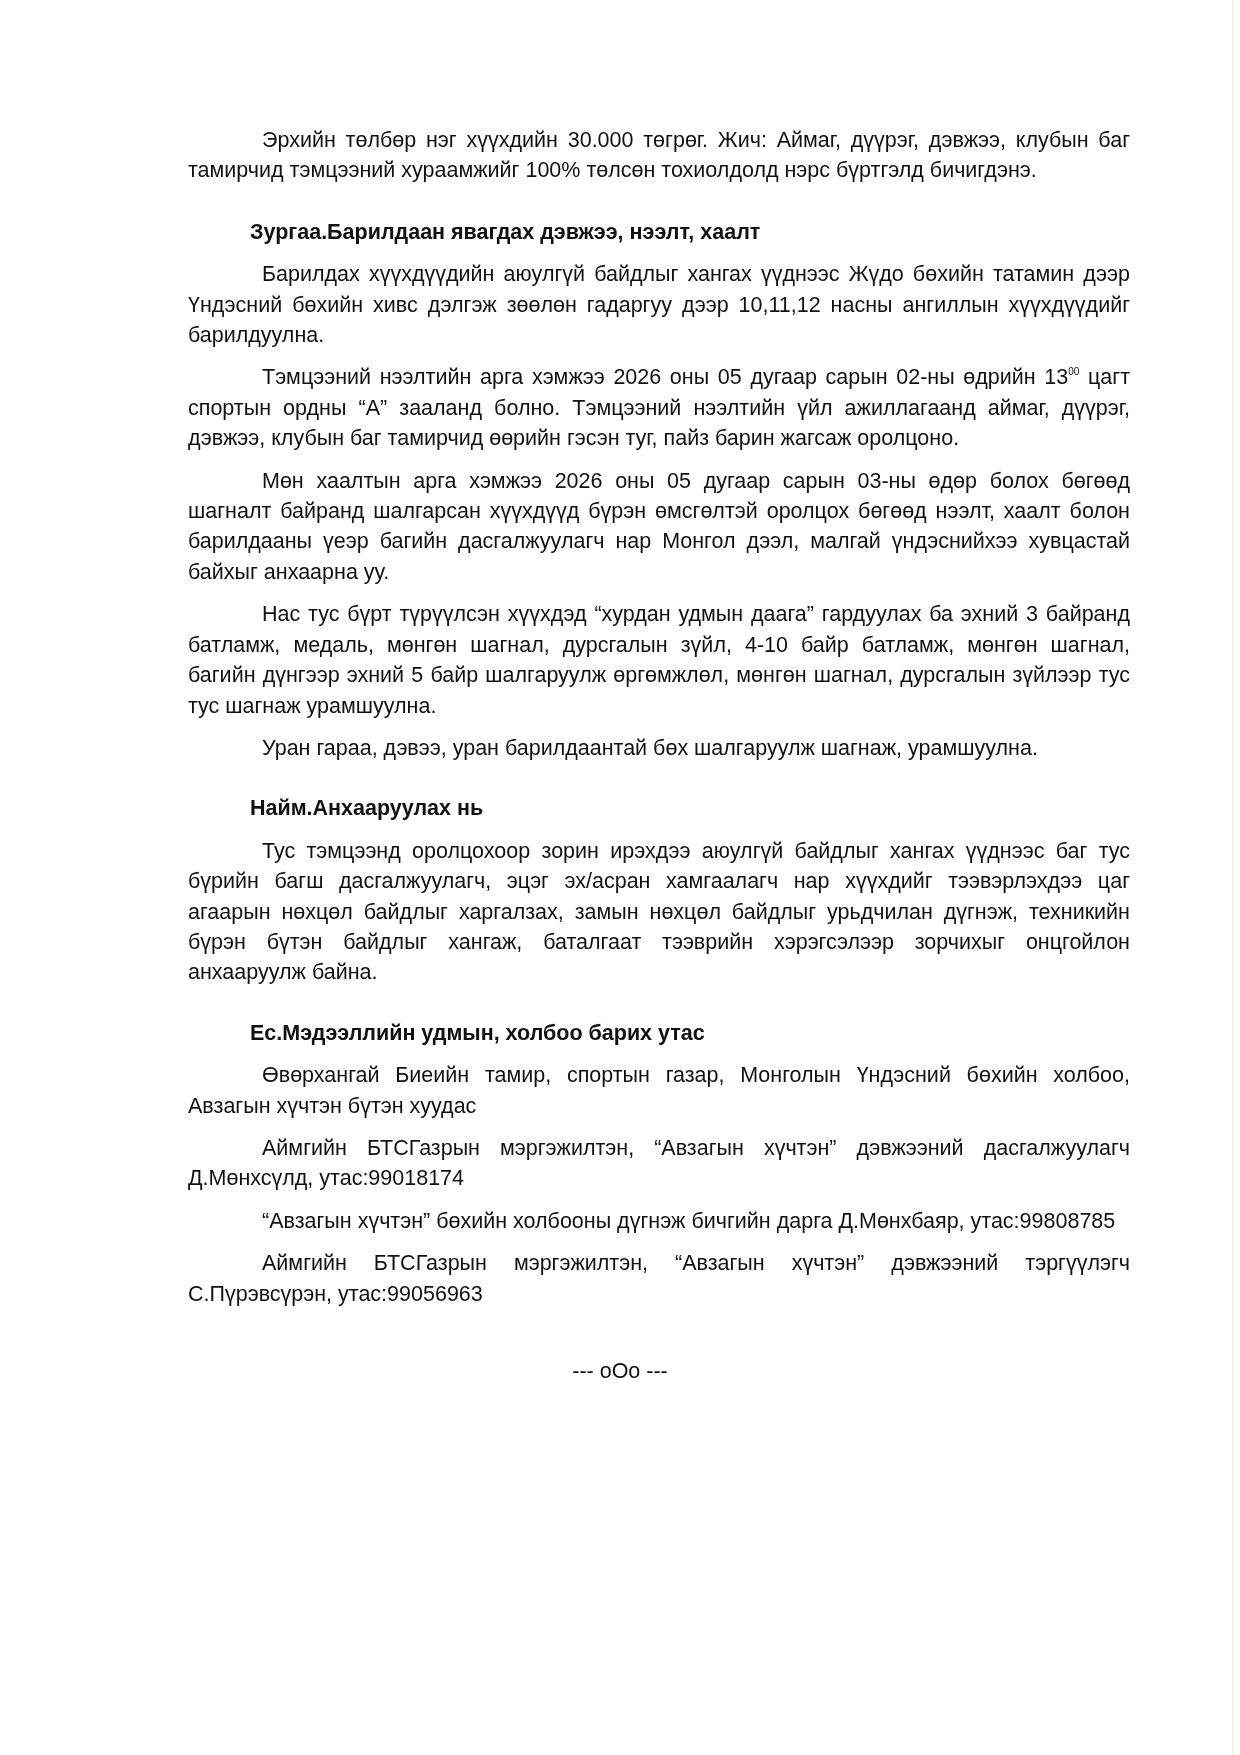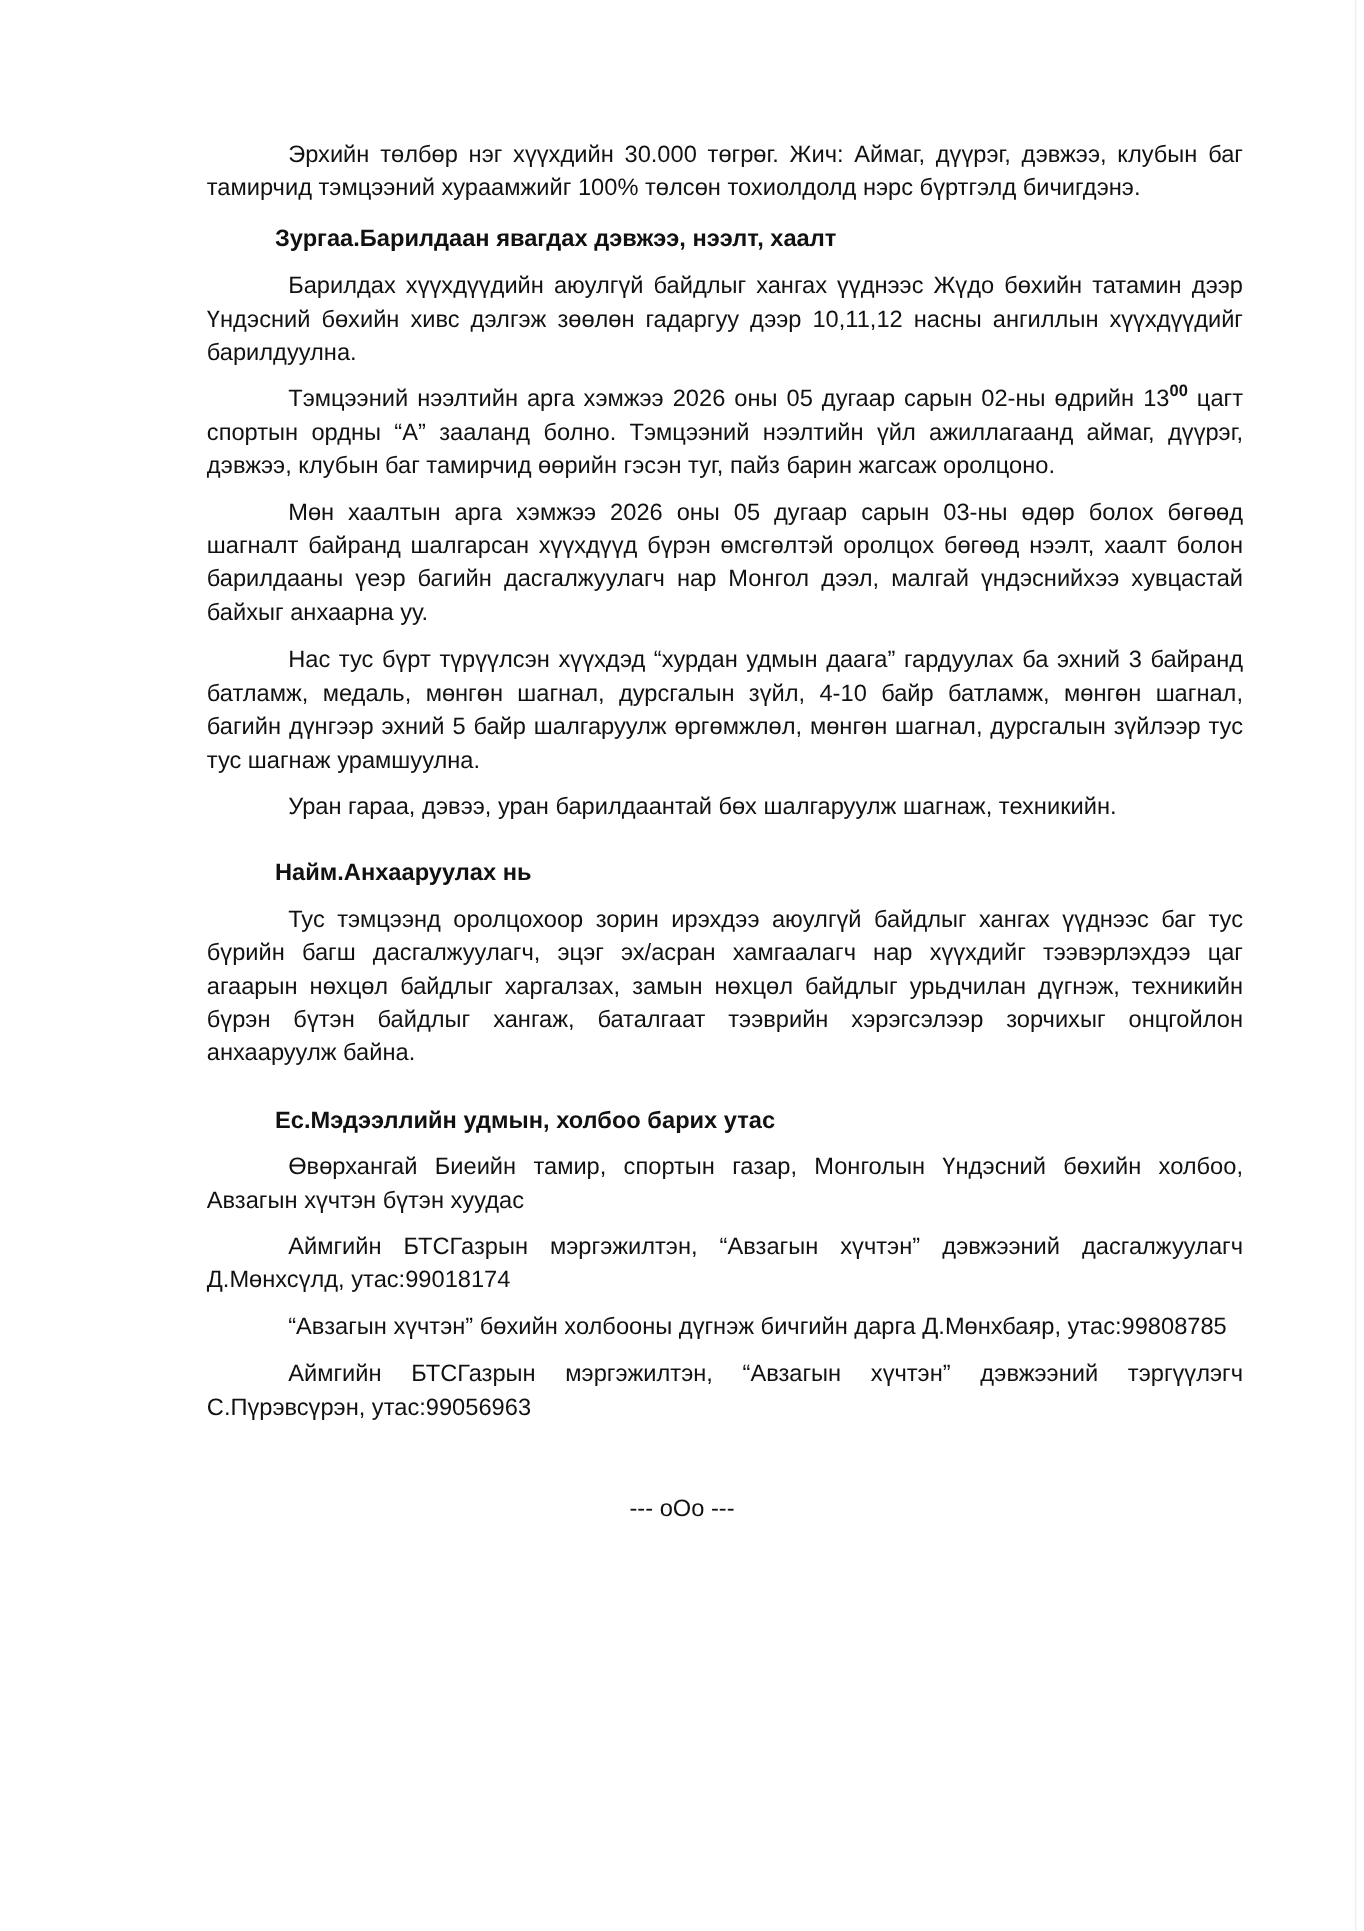--- a/index.html
+++ b/index.html
@@ -35,27 +35,26 @@
       margin: 12px;
       text-align: justify;
       text-indent: 74px;
     }
     .heading {
       margin: 30px 0 0 0;
       padding-left: 74px;
       font-weight: bold;
     }
     .first-heading {
-      margin-top: 16px;
+      margin-top: 31px;
     }
     sup {
-      font-size: 15px;
+      font-size: 10px;
       line-height: 0;
       vertical-align: 9px;
-      font-weight: bold;
     }
     .footer-mark {
       position: absolute;
       left: 0;
       width: 1240px;
       top: 1356px;
       text-align: center;
       font-size: 21.5px;
       line-height: 30px;
     }
@@ -71,21 +70,21 @@
 
   <div>
     <div class="heading first-heading">Зургаа.Барилдаан явагдах дэвжээ, нээлт, хаалт</div>
     <p class="para">Барилдах хүүхдүүдийн аюулгүй байдлыг хангах үүднээс Жүдо бөхийн татамин дээр Үндэсний бөхийн хивс дэлгэж зөөлөн гадаргуу дээр 10,11,12 насны ангиллын хүүхдүүдийг барилдуулна.</p>
     <p class="para"><span>Тэмцээний нээлтийн арга хэмжээ 2026 оны 05 дугаар сарын 02-ны өдрийн 13</span><sup>00</sup><span> цагт спортын ордны “А” зааланд болно. Тэмцээний нээлтийн үйл ажиллагаанд  аймаг, дүүрэг, дэвжээ, клубын баг тамирчид өөрийн гэсэн туг, пайз барин жагсаж оролцоно.</span></p>
     <p class="para">Мөн хаалтын арга хэмжээ 2026 оны 05 дугаар сарын 03-ны өдөр болох бөгөөд шагналт байранд шалгарсан хүүхдүүд бүрэн өмсгөлтэй оролцох бөгөөд нээлт, хаалт болон барилдааны үеэр багийн дасгалжуулагч нар Монгол дээл, малгай үндэснийхээ хувцастай байхыг анхаарна уу.</p>
   </div>
 
   <div>
     <p class="para">Нас тус бүрт түрүүлсэн хүүхдэд “хурдан удмын даага” гардуулах ба эхний 3 байранд батламж, медаль, мөнгөн шагнал, дурсгалын зүйл, 4-10 байр батламж, мөнгөн шагнал, багийн дүнгээр эхний 5 байр шалгаруулж өргөмжлөл, мөнгөн шагнал, дурсгалын зүйлээр тус тус шагнаж урамшуулна.</p>
-    <p class="para">Уран гараа, дэвээ, уран барилдаантай бөх шалгаруулж шагнаж, техникийн.</p>
+    <p class="para">Уран гараа, дэвээ, уран барилдаантай бөх шалгаруулж шагнаж, урамшуулна.</p>
   </div>
 
   <div>
     <div class="heading">Найм.Анхааруулах нь</div>
     <p class="para">Тус тэмцээнд оролцохоор зорин ирэхдээ аюулгүй байдлыг хангах үүднээс баг тус бүрийн багш дасгалжуулагч, эцэг эх/асран хамгаалагч нар хүүхдийг тээвэрлэхдээ цаг агаарын нөхцөл байдлыг харгалзах, замын нөхцөл байдлыг урьдчилан дүгнэж, техникийн бүрэн бүтэн байдлыг хангаж, баталгаат тээврийн хэрэгсэлээр зорчихыг онцгойлон анхааруулж байна.</p>
   </div>
 
   <div>
     <div class="heading">Ес.Мэдээллийн удмын, холбоо барих утас</div>
     <p class="para">Өвөрхангай Биеийн тамир, спортын газар, Монголын Үндэсний бөхийн холбоо, Авзагын хүчтэн бүтэн хуудас</p>

